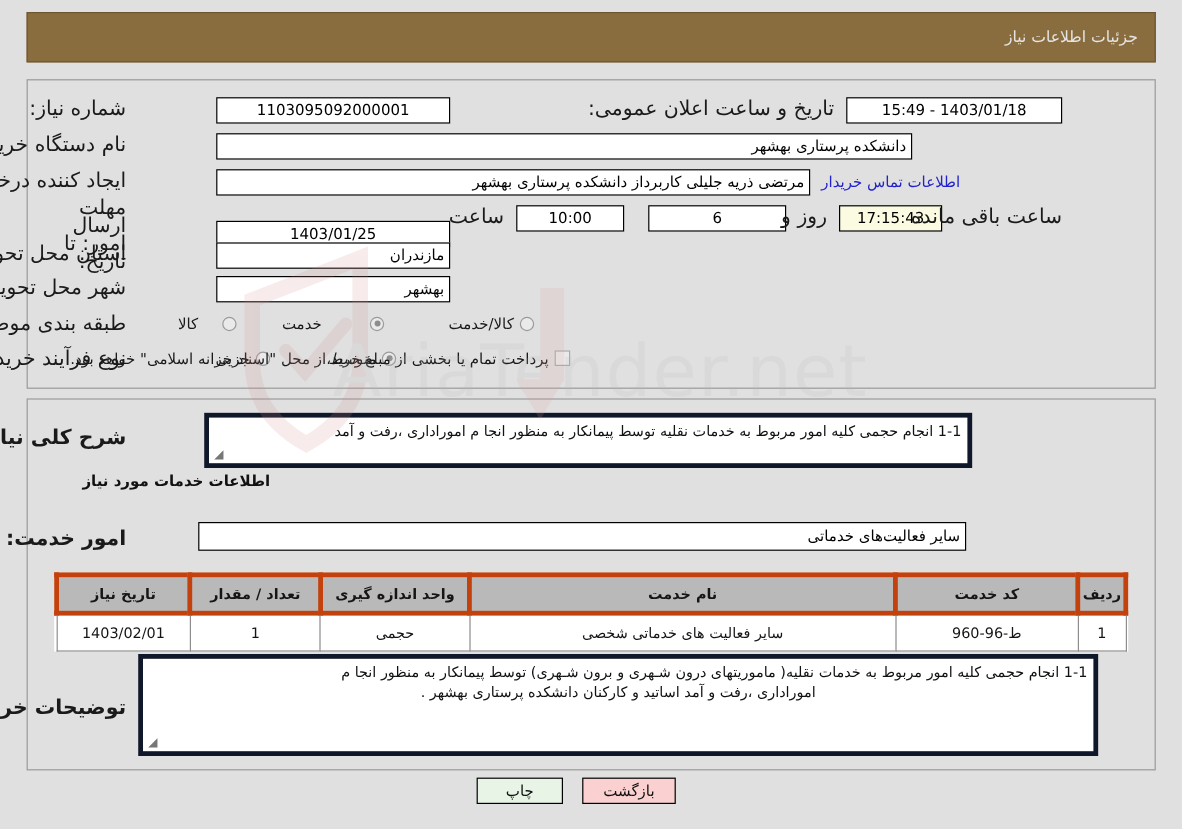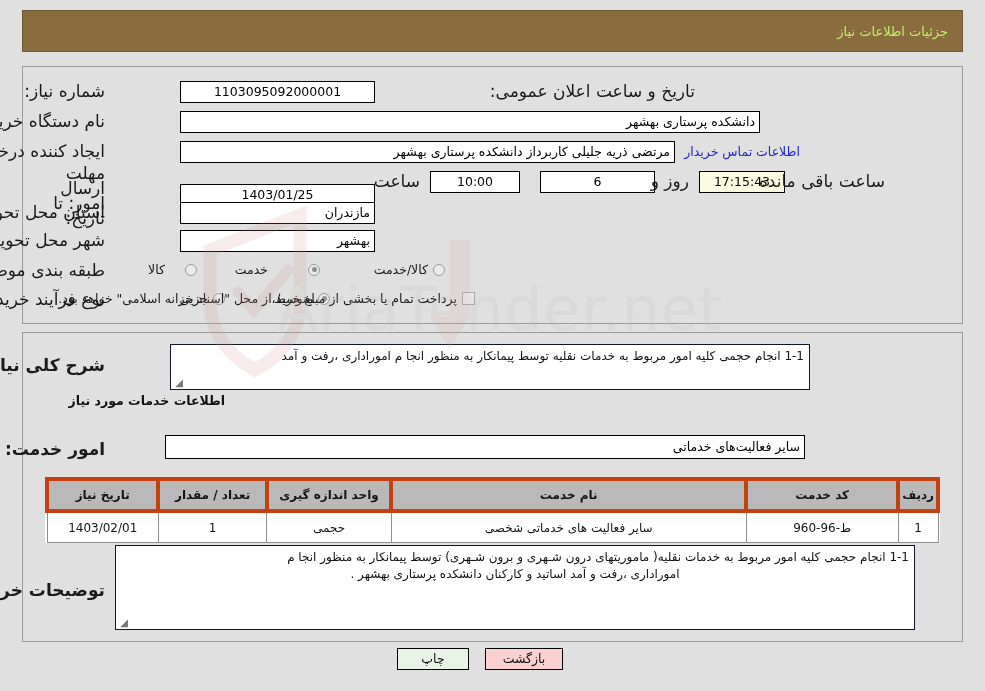--- a/index.html
+++ b/index.html
@@ -35,21 +35,21 @@
     height: 42px;
     background: #8a6d3f;
     border: 1px solid #6d5630;
     box-sizing: border-box;
     display: flex;
     align-items: center;
     justify-content: flex-start;
     padding-right: 14px;
   }
   .header-title {
-    color: #bef264;
+    color: #e5e5e5;
     font-size: 13px;
     font-weight: normal;
   }
 
   
   .panel {
     position: absolute;
     border: 1px solid #9a9a9a;
     background: #e0e0e0;
     box-sizing: border-box;
@@ -124,21 +124,21 @@
     border: 1px solid #a9a9a9;
     background: #eaeaea;
     box-sizing: border-box;
     display: inline-block;
     flex: none;
   }
 
   
   .ta {
     position: absolute;
-    border: 1px solid #0f172a;
+    border: 4px solid #0f172a;
     background: #ffffff;
     box-sizing: border-box;
     font-size: 12px;
     color: #111111;
     line-height: 17px;
     padding: 3px 5px 0 5px;
     text-align: right;
     overflow: hidden;
   }
   .ta .grip {
@@ -229,20 +229,21 @@
   <div class="header-bar">
     <span class="header-title">جزئیات اطلاعات نیاز</span>
   </div>
 
   <div class="panel" id="panel-top"></div>
 
   <div class="lbl" style="right:880px; top:84px; width:80px;">شماره نیاز:</div>
   <div class="fld" style="right:610px; top:81px; width:195px;">1103095092000001</div>
 
   <div class="lbl" style="right:290px; top:84px;">تاریخ و ساعت اعلان عمومی:</div>
+  <div class="fld" style="right:100px; top:81px; width:180px;">1403/01/18 - 15:49</div>
 
   <div class="lbl" style="right:880px; top:114px;">نام دستگاه خریدار:</div>
   <div class="fld right" style="right:225px; top:111px; width:580px;">دانشکده پرستاری بهشهر</div>
 
   <div class="lbl" style="right:880px; top:144px;">ایجاد کننده درخواست:</div>
   <div class="fld right" style="right:310px; top:141px; width:495px;">مرتضی ذریه جلیلی کاربرداز دانشکده پرستاری بهشهر</div>
   <div class="link" style="right:185px; top:144px;">اطلاعات تماس خریدار</div>
 
   <div class="lbl" style="right:880px; top:166px; width:82px; white-space:normal;">مهلت ارسال امور: تا تاریخ:</div>
   <div class="fld" style="right:610px; top:184px; width:195px;">1403/01/25</div>

